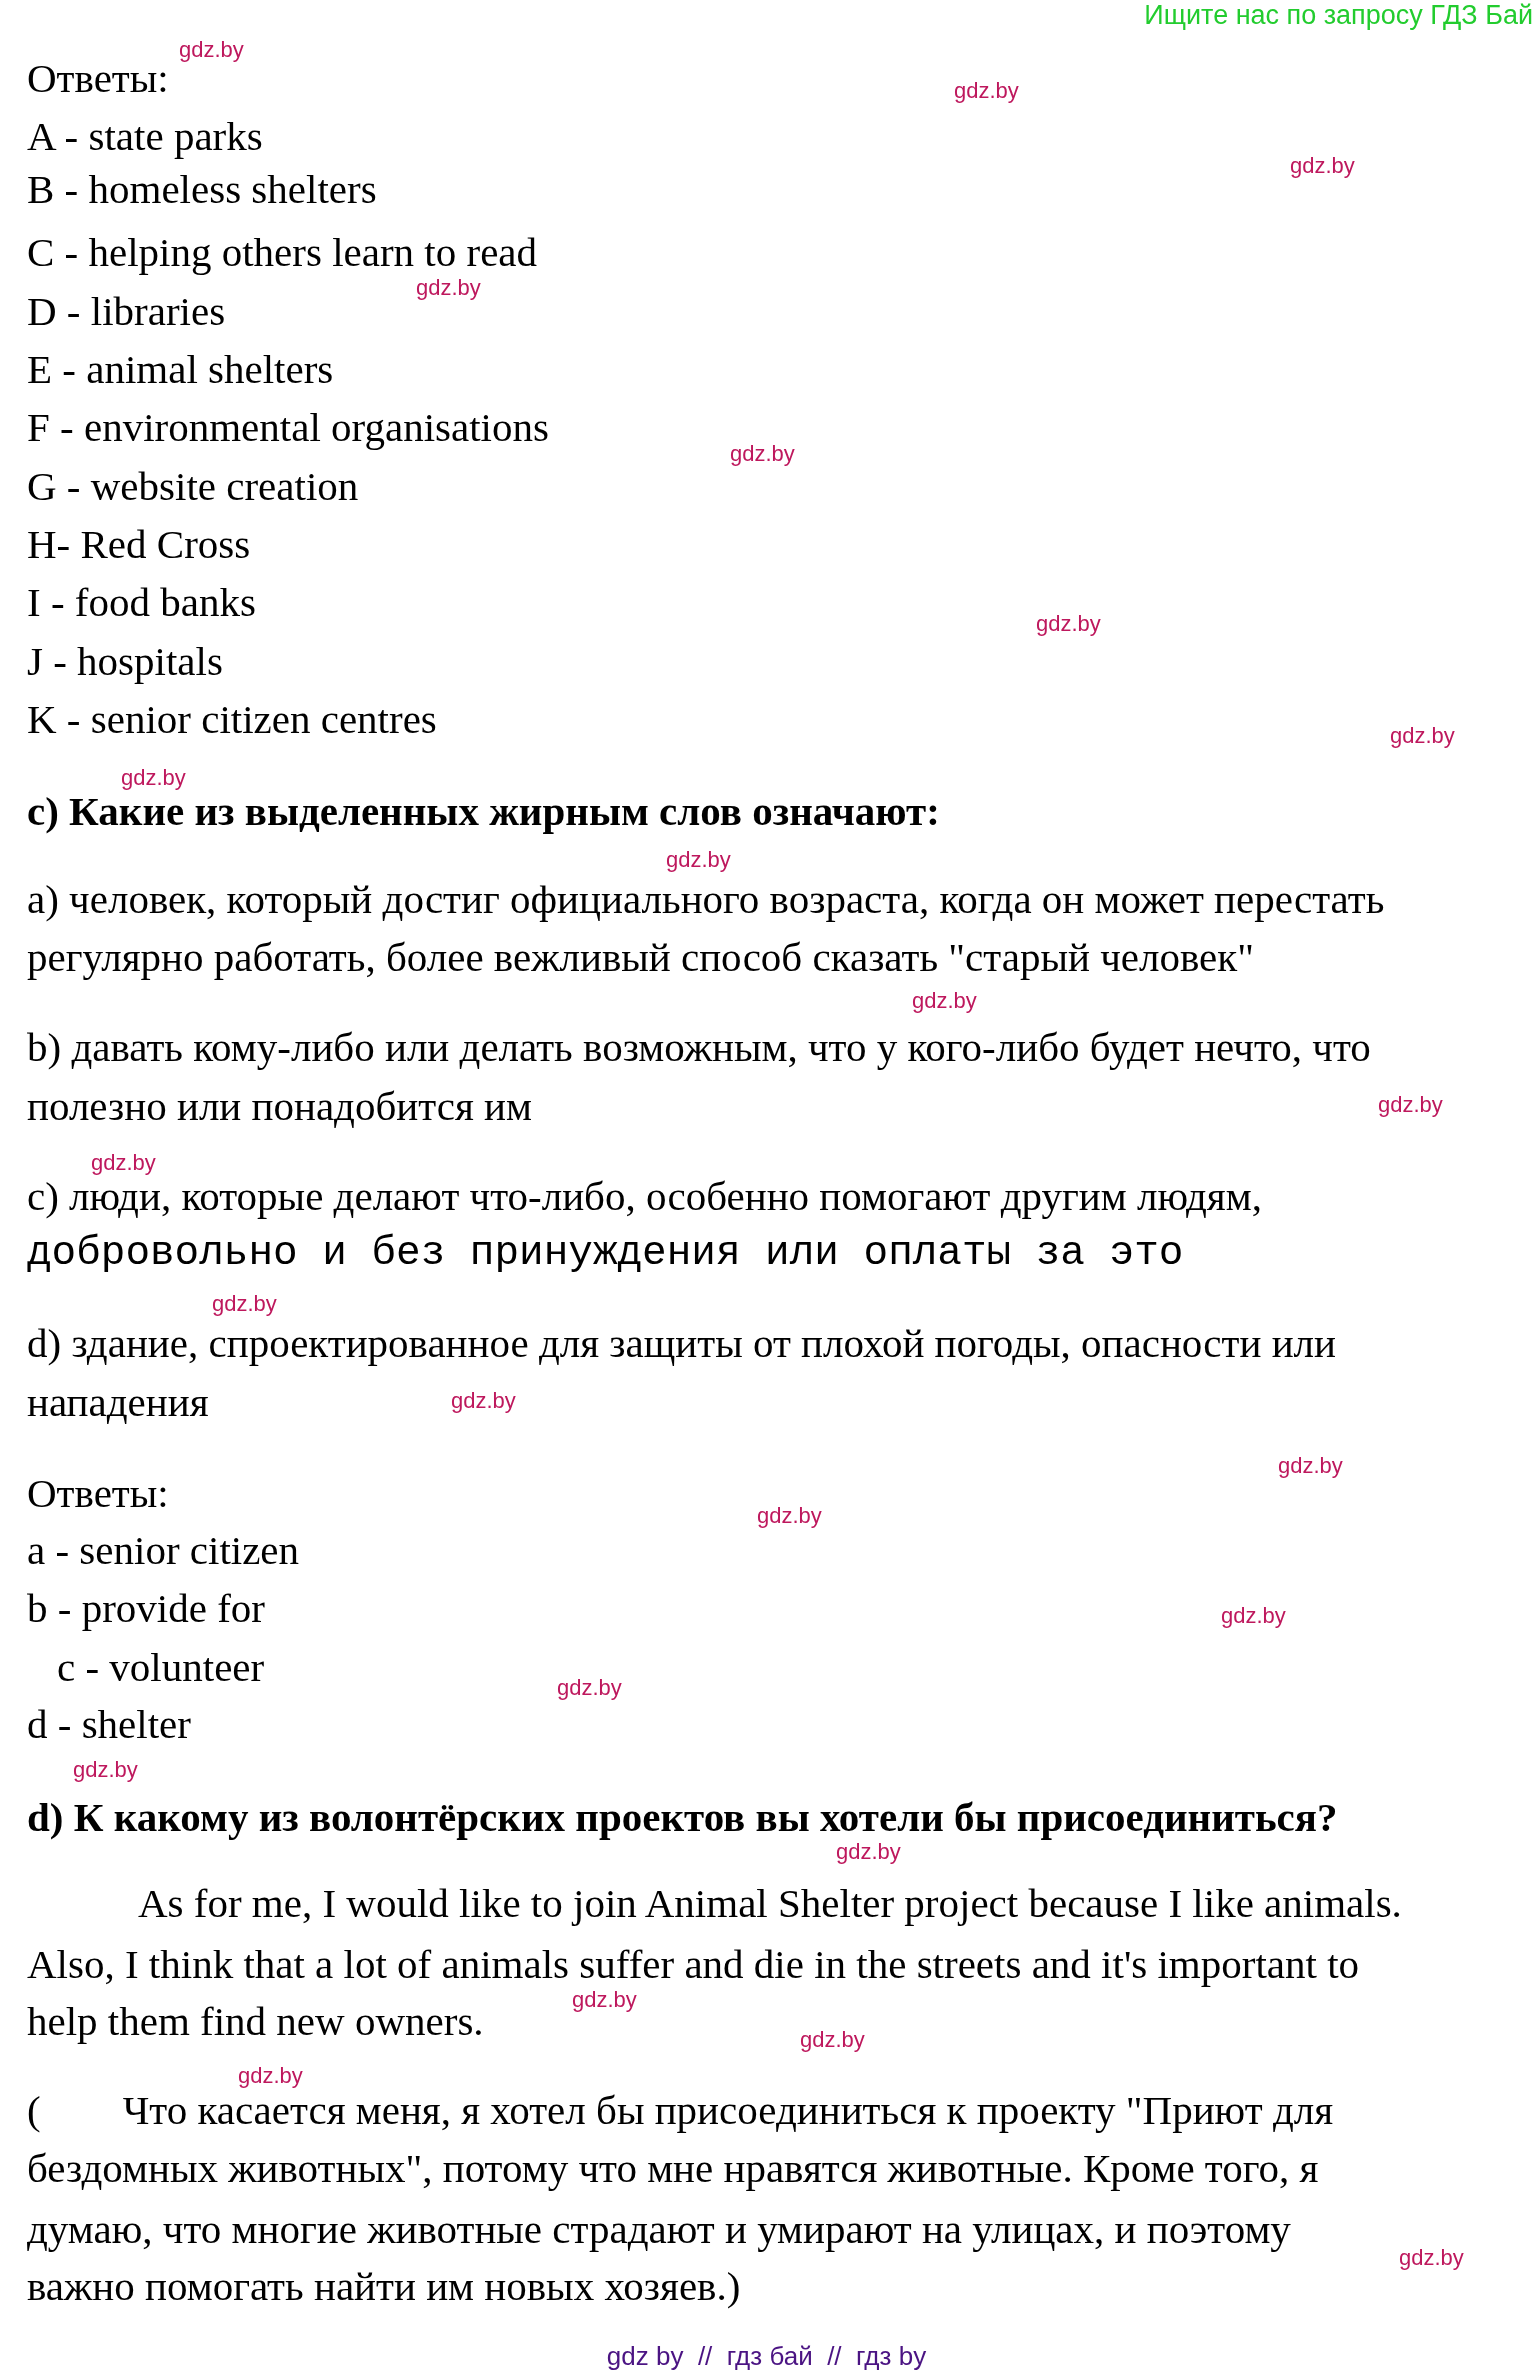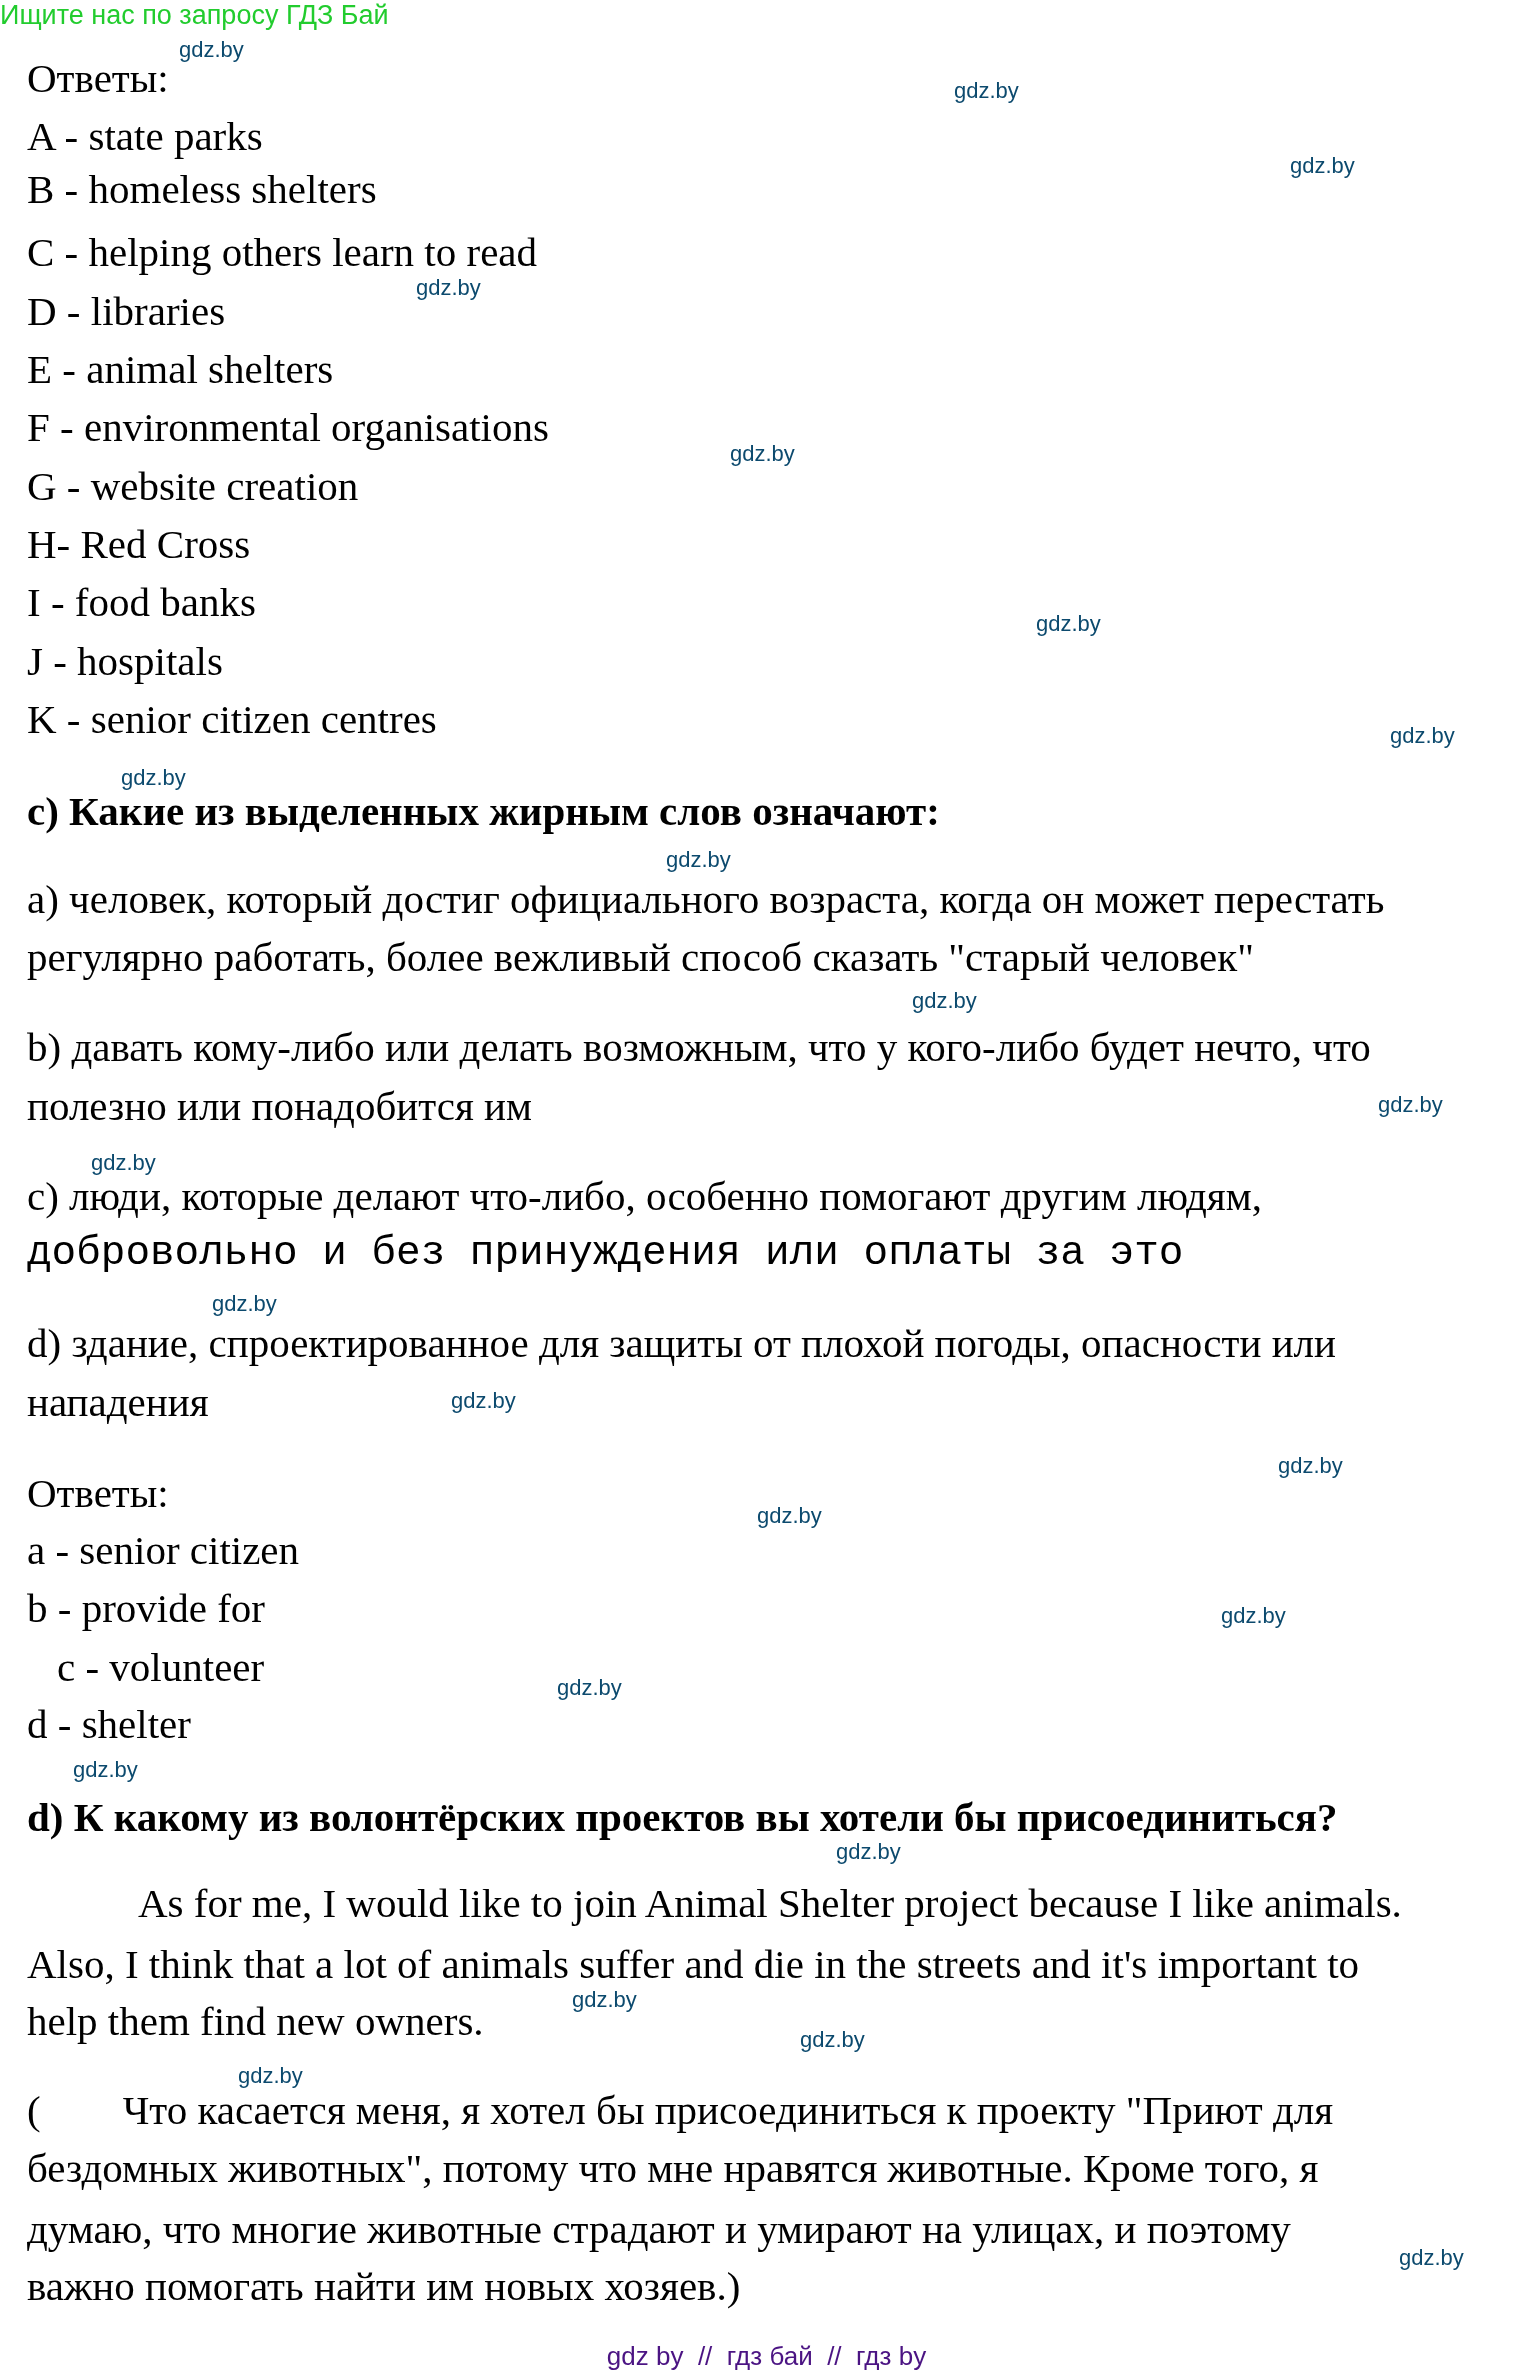--- a/index.html
+++ b/index.html
@@ -1,26 +1,26 @@
 <!DOCTYPE html>
 <html style="font-size:12px"><head>
 <meta charset="utf-8">
 <style>
   html, body { margin:0; padding:0; background:#ffffff; }
   body { width:1533px; height:2377px; position:relative; overflow:hidden; }
   .page { position:absolute; left:0; top:0; width:1533px; height:2377px; }
-  .header-banner { position:absolute; left:0; width:1533px; top:0; text-align:left;
+  .header-banner { position:absolute; left:0; width:1533px; top:0; text-align:right;
     font-family:"Liberation Sans", sans-serif; font-size:27px; line-height:30px; }
   .footer-banner { position:absolute; left:0; width:1533px; top:2341px; text-align:center;
     font-family:"Liberation Sans", sans-serif; font-size:26px; line-height:30px; white-space:pre; }
   .line { position:absolute; left:27px; font-family:"Liberation Serif", serif; font-size:41px;
     line-height:47px; color:#000; white-space:nowrap; }
   .bold { font-weight:bold; }
   .wm { position:absolute; font-family:"Liberation Sans", sans-serif; font-size:22px; line-height:24px;
-    color:#0c4a6e; white-space:nowrap; }
+    color:#be185d; white-space:nowrap; }
 </style>
 </head>
 <body>
 
 <div class="page">
 
   <div class="header-banner" style="color:#22cc2e;">Ищите нас по запросу ГДЗ Бай</div>
 
   <div class="line" style="top:55px;">Ответы:</div>
   <div class="line" style="top:113px;">A - state parks</div>

